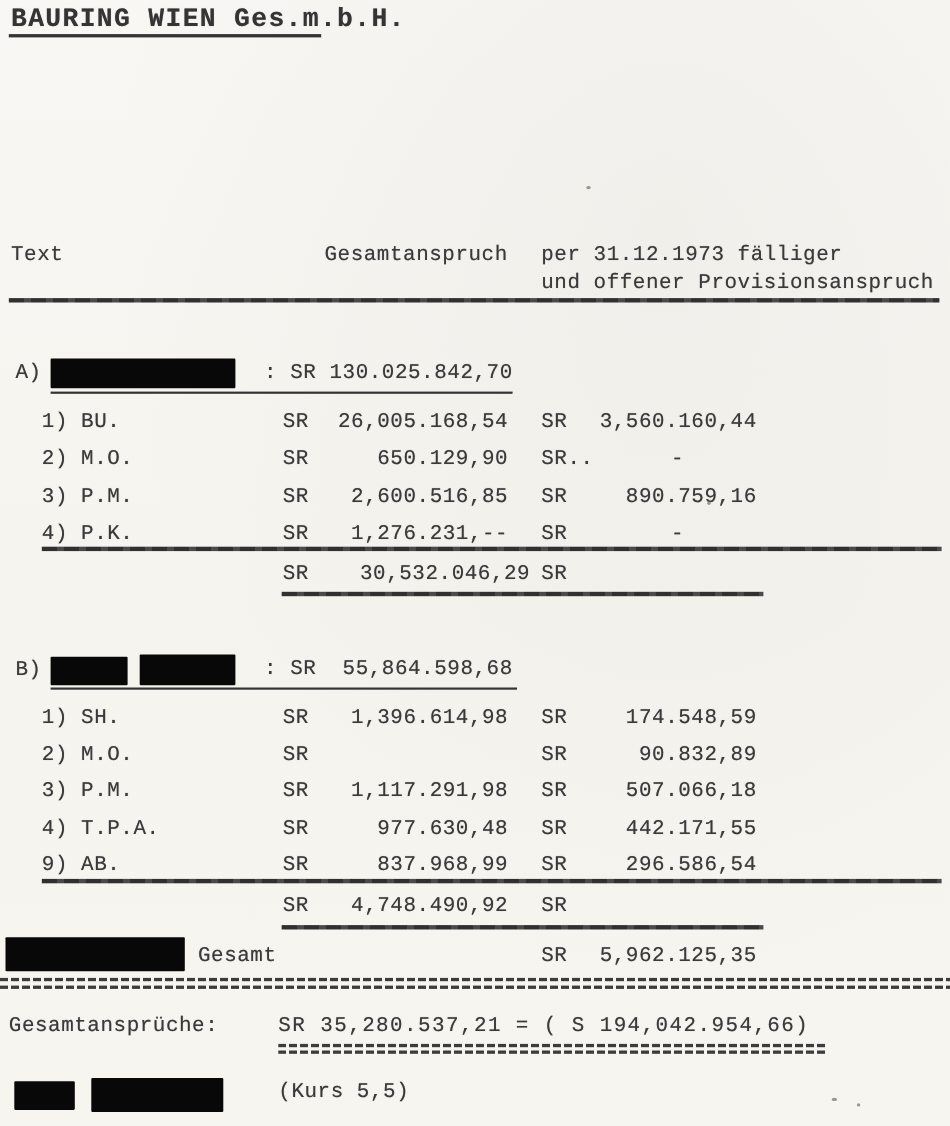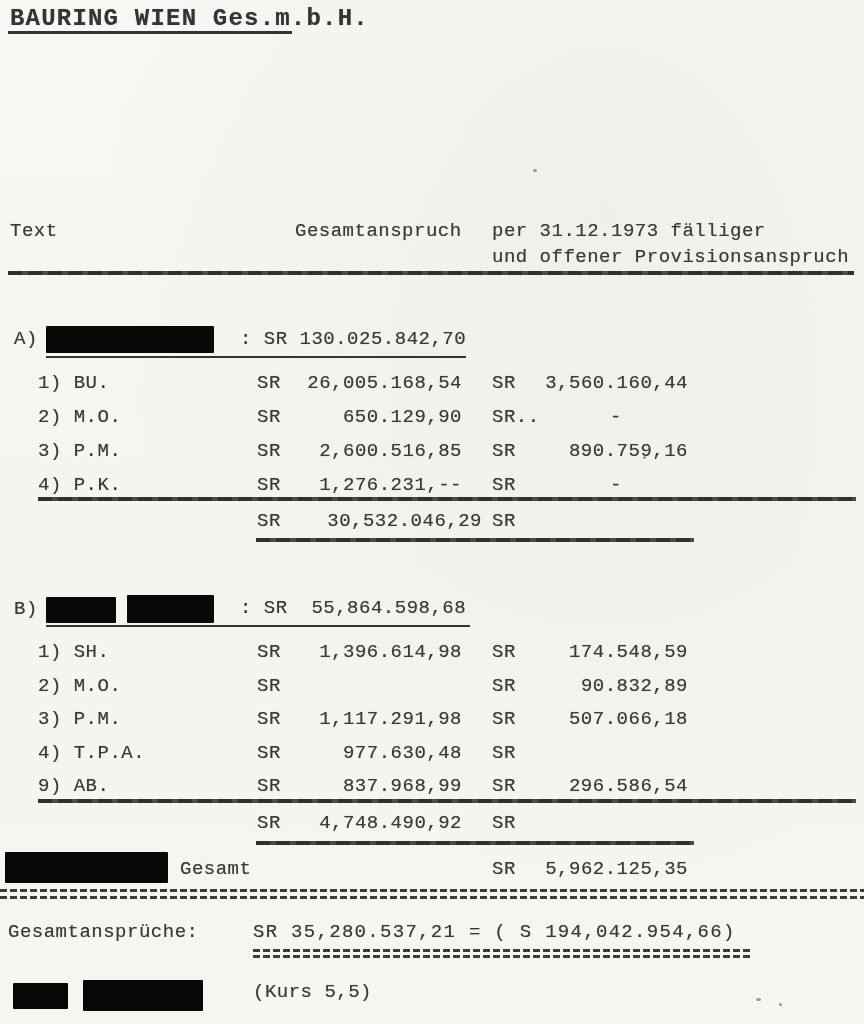--- a/index.html
+++ b/index.html
@@ -109,20 +109,21 @@
   <div class="mono" style="left:38px;  top:708px;">3) P.M.</div>
   <div class="mono" style="left:257px; top:708px;">SR</div>
   <div class="mono amt" style="left:300px; top:708px; width:162px;">1,117.291,98</div>
   <div class="mono" style="left:492px; top:708px;">SR</div>
   <div class="mono amt" style="left:524px; top:708px; width:164px;">507.066,18</div>
 
   <div class="mono" style="left:38px;  top:742px;">4) T.P.A.</div>
   <div class="mono" style="left:257px; top:742px;">SR</div>
   <div class="mono amt" style="left:300px; top:742px; width:162px;">977.630,48</div>
   <div class="mono" style="left:492px; top:742px;">SR</div>
+  <div class="mono amt" style="left:524px; top:742px; width:164px;">442.171,55</div>
 
   <div class="mono" style="left:38px;  top:775px;">9) AB.</div>
   <div class="mono" style="left:257px; top:775px;">SR</div>
   <div class="mono amt" style="left:300px; top:775px; width:162px;">837.968,99</div>
   <div class="mono" style="left:492px; top:775px;">SR</div>
   <div class="mono amt" style="left:524px; top:775px; width:164px;">296.586,54</div>
 
   <div class="rule soft" style="left:38px; top:799px; width:818px; height:4px;"></div>
   <div class="mono" style="left:257px; top:812px;">SR</div>
   <div class="mono amt" style="left:300px; top:812px; width:162px;">4,748.490,92</div>

